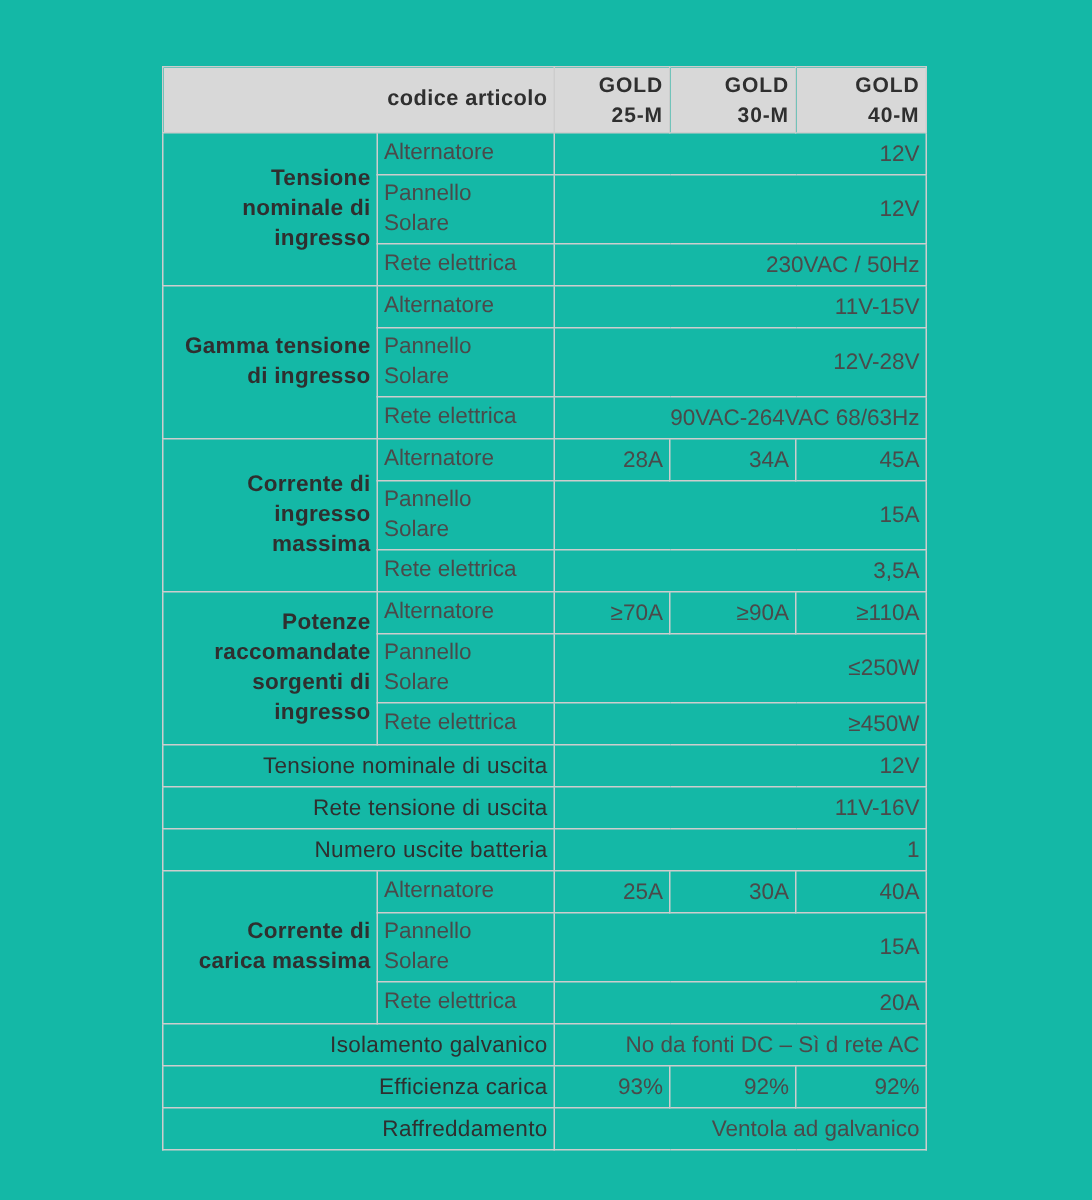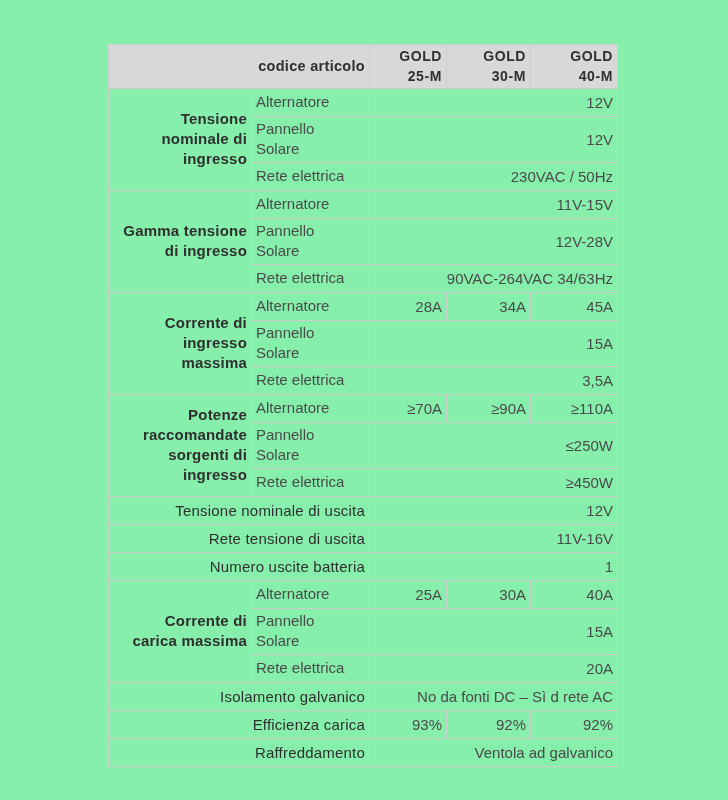--- a/index.html
+++ b/index.html
@@ -5,21 +5,21 @@
   html, body {
     margin: 0;
     padding: 0;
     background: #ffffff;
     font-family: "Liberation Sans", sans-serif;
   }
   .page {
     position: relative;
     width: 728px;
     height: 800px;
-    background: #86efac;
+    background: #14b8a6;
     overflow: hidden;
   }
   .table-wrap {
     position: absolute;
     left: 108px;
     top: 44px;
   }
   table.spec {
     border-collapse: collapse;
     table-layout: fixed;
@@ -141,21 +141,21 @@
           <td class="c-sub">Alternatore</td>
           <td class="c-val" colspan="3">11V-15V</td>
         </tr>
         <tr class="h-d">
           <td class="c-sub">Pannello
 Solare</td>
           <td class="c-val" colspan="3">12V-28V</td>
         </tr>
         <tr class="h-s">
           <td class="c-sub">Rete elettrica</td>
-          <td class="c-val" colspan="3">90VAC-264VAC 34/63Hz</td>
+          <td class="c-val" colspan="3">90VAC-264VAC 68/63Hz</td>
         </tr>
 
         <tr class="h-s">
           <td class="c-group" rowspan="3">Corrente di
 ingresso
 massima</td>
           <td class="c-sub">Alternatore</td>
           <td class="c-val">28A</td>
           <td class="c-val">34A</td>
           <td class="c-val">45A</td>

